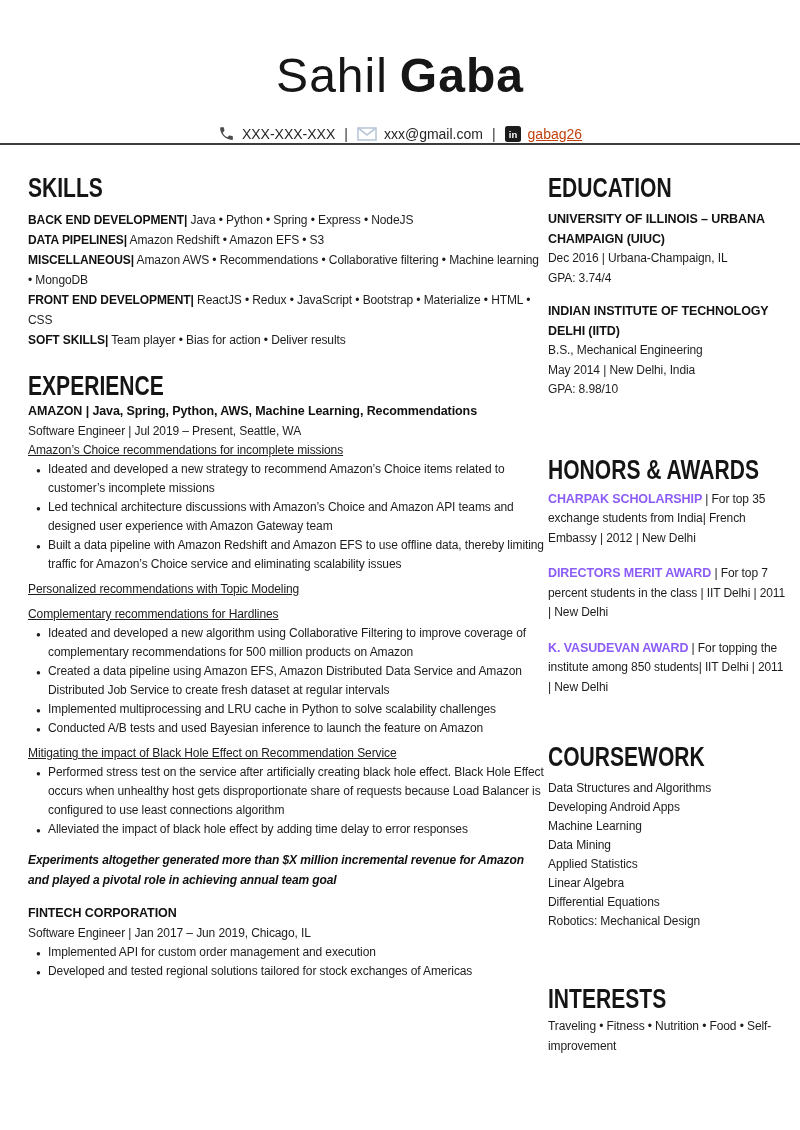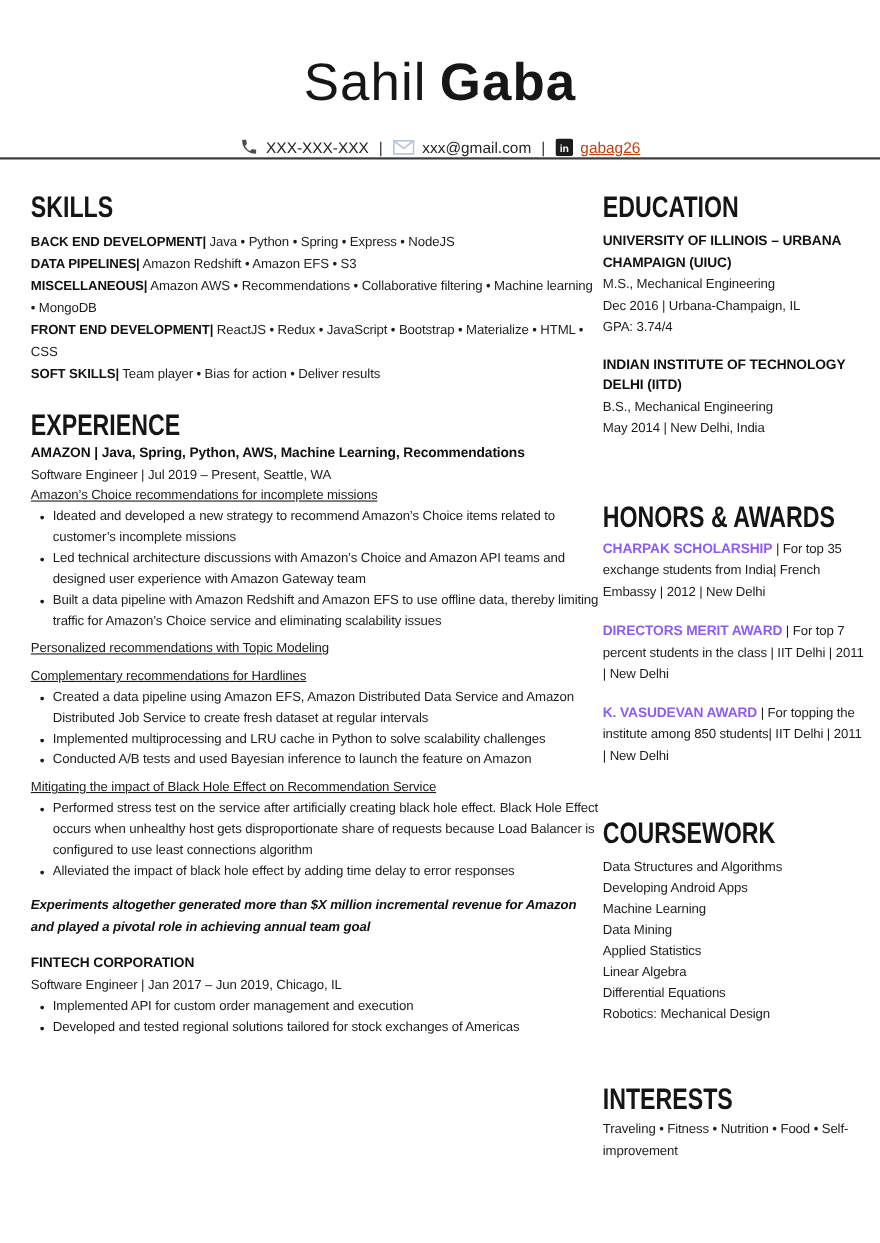--- a/index.html
+++ b/index.html
@@ -126,20 +126,21 @@
         </ul>
       </div>
 
       <div class="proj">
         <p class="proj-title"><span>Personalized recommendations with Topic Modeling</span></p>
       </div>
 
       <div class="proj">
         <p class="proj-title"><span>Complementary recommendations for Hardlines</span></p>
         <ul>
+          <li>Ideated and developed a new algorithm using Collaborative Filtering to improve coverage of complementary recommendations for 500 million products on Amazon</li>
           <li>Created a data pipeline using Amazon EFS, Amazon Distributed Data Service and Amazon Distributed Job Service to create fresh dataset at regular intervals</li>
           <li>Implemented multiprocessing and LRU cache in Python to solve scalability challenges</li>
           <li>Conducted A/B tests and used Bayesian inference to launch the feature on Amazon</li>
         </ul>
       </div>
 
       <div class="proj">
         <p class="proj-title"><span>Mitigating the impact of Black Hole Effect on Recommendation Service</span></p>
         <ul>
           <li>Performed stress test on the service after artificially creating black hole effect. Black Hole Effect occurs when unhealthy host gets disproportionate share of requests because Load Balancer is configured to use least connections algorithm</li>
@@ -160,29 +161,29 @@
     </div>
 
   </div>
 
   <div class="col-right">
 
     <div class="h">EDUCATION</div>
 
     <div class="school">
       <p class="school-name">UNIVERSITY OF ILLINOIS – URBANA CHAMPAIGN (UIUC)</p>
-      <p>M.S., Mechanical Engineering</p>
       <p>Dec 2016 | Urbana-Champaign, IL</p>
       <p>GPA: 3.74/4</p>
     </div>
 
     <div class="school">
       <p class="school-name">INDIAN INSTITUTE OF TECHNOLOGY DELHI (IITD)</p>
       <p>B.S., Mechanical Engineering</p>
       <p>May 2014 | New Delhi, India</p>
+      <p>GPA: 8.98/10</p>
     </div>
 
     <div class="h h-honors">HONORS &amp; AWARDS</div>
 
     <p class="award first"><span class="award-name">CHARPAK SCHOLARSHIP</span><span> | For top 35 exchange students from India| French Embassy | 2012 | New Delhi</span></p>
     <p class="award"><span class="award-name">DIRECTORS MERIT AWARD</span><span> | For top 7 percent students in the class | IIT Delhi | 2011 | New Delhi</span></p>
     <p class="award"><span class="award-name">K. VASUDEVAN AWARD</span><span> | For topping the institute among 850 students| IIT Delhi | 2011 | New Delhi</span></p>
 
     <div class="h h-course">COURSEWORK</div>
     <div class="courses">

